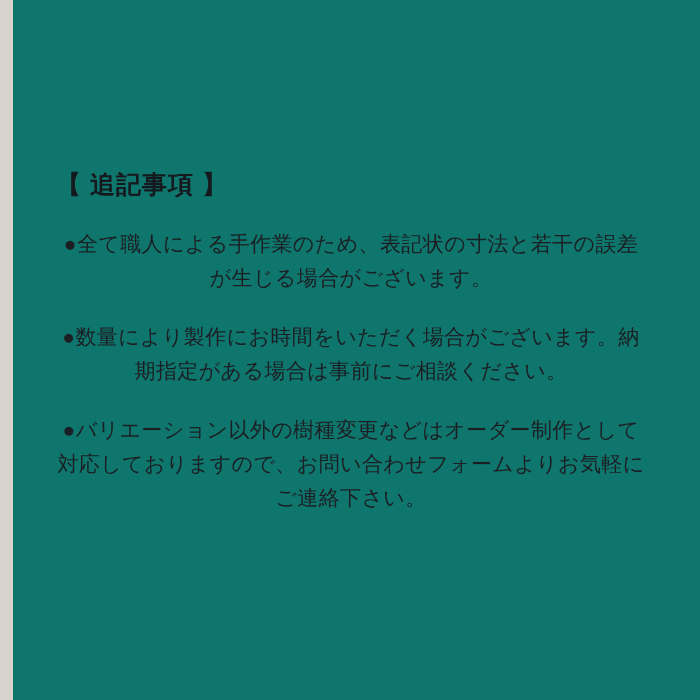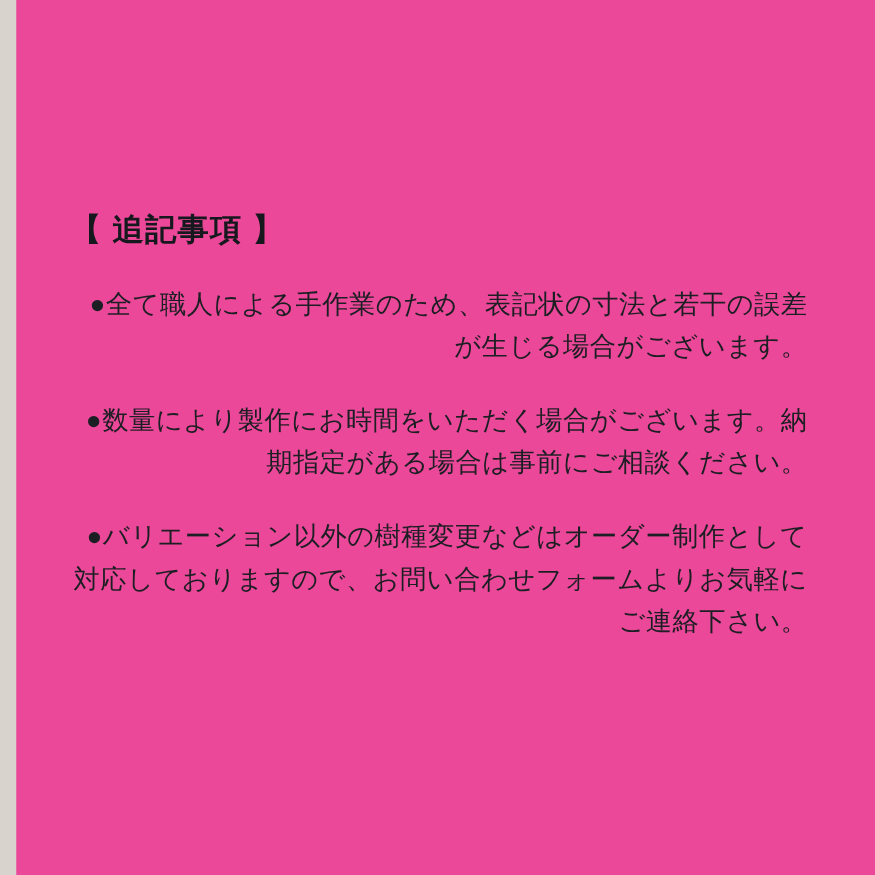--- a/index.html
+++ b/index.html
@@ -12,21 +12,21 @@
     background: #dedad3;
     font-family: "Liberation Sans", sans-serif;
     color: #1d2129;
     overflow: hidden;
   }
   .page {
     position: relative;
     width: 700px;
     height: 700px;
     box-sizing: border-box;
-    background: #ec4899;
+    background: #0f766e;
   }
   .left-edge {
     position: absolute;
     left: 0;
     top: 0;
     width: 13px;
     height: 700px;
     background: #d8d4cd;
   }
   .content {
@@ -43,21 +43,21 @@
     margin: 0 0 26px 0;
     line-height: 1.3;
   }
   .note {
     font-size: 21px;
     line-height: 1.62;
     letter-spacing: 0.4px;
     color: #1b1e22;
     margin: 0 0 25px 0;
     max-width: 590px;
-    text-align: right;
+    text-align: center;
   }
   .note:last-child {
     margin-bottom: 0;
   }
 </style>
 </head>
 <body>
 
 <div class="page">
   <div class="left-edge"></div>

